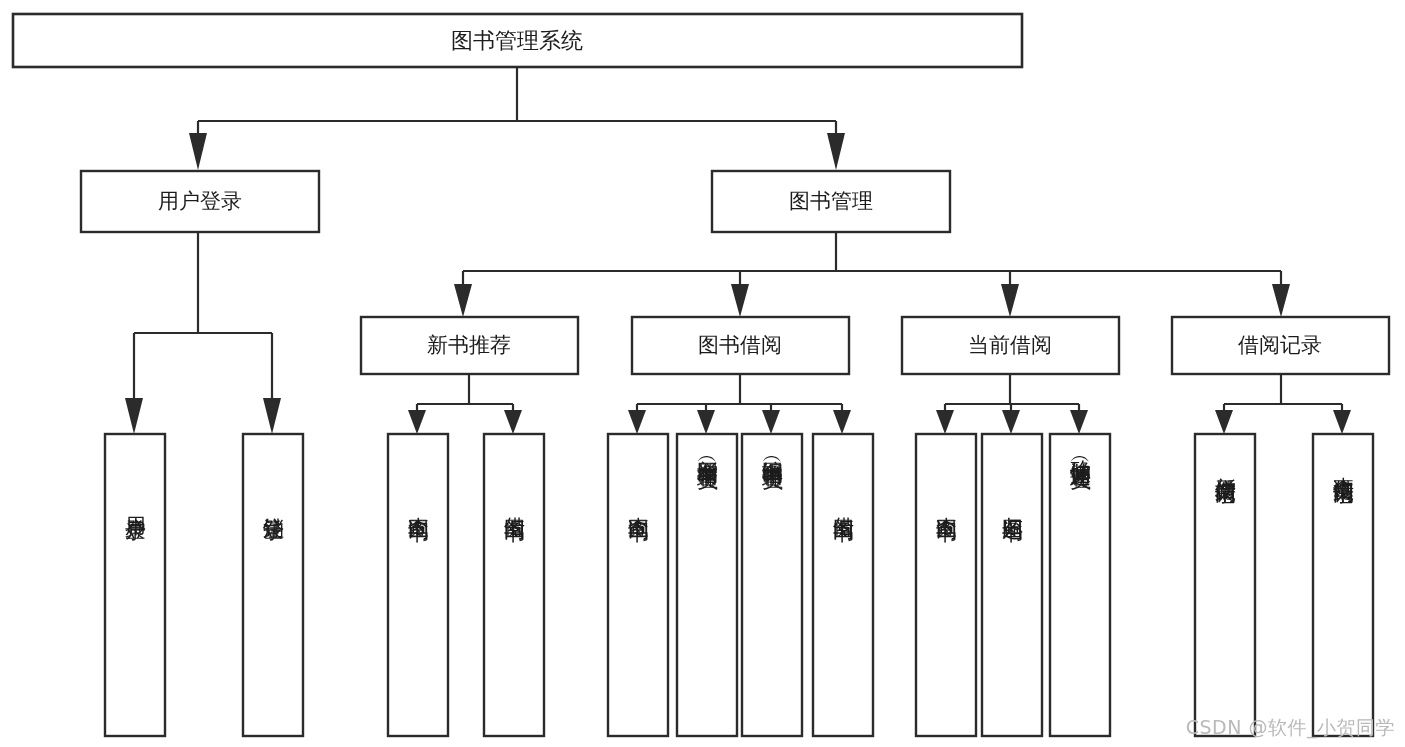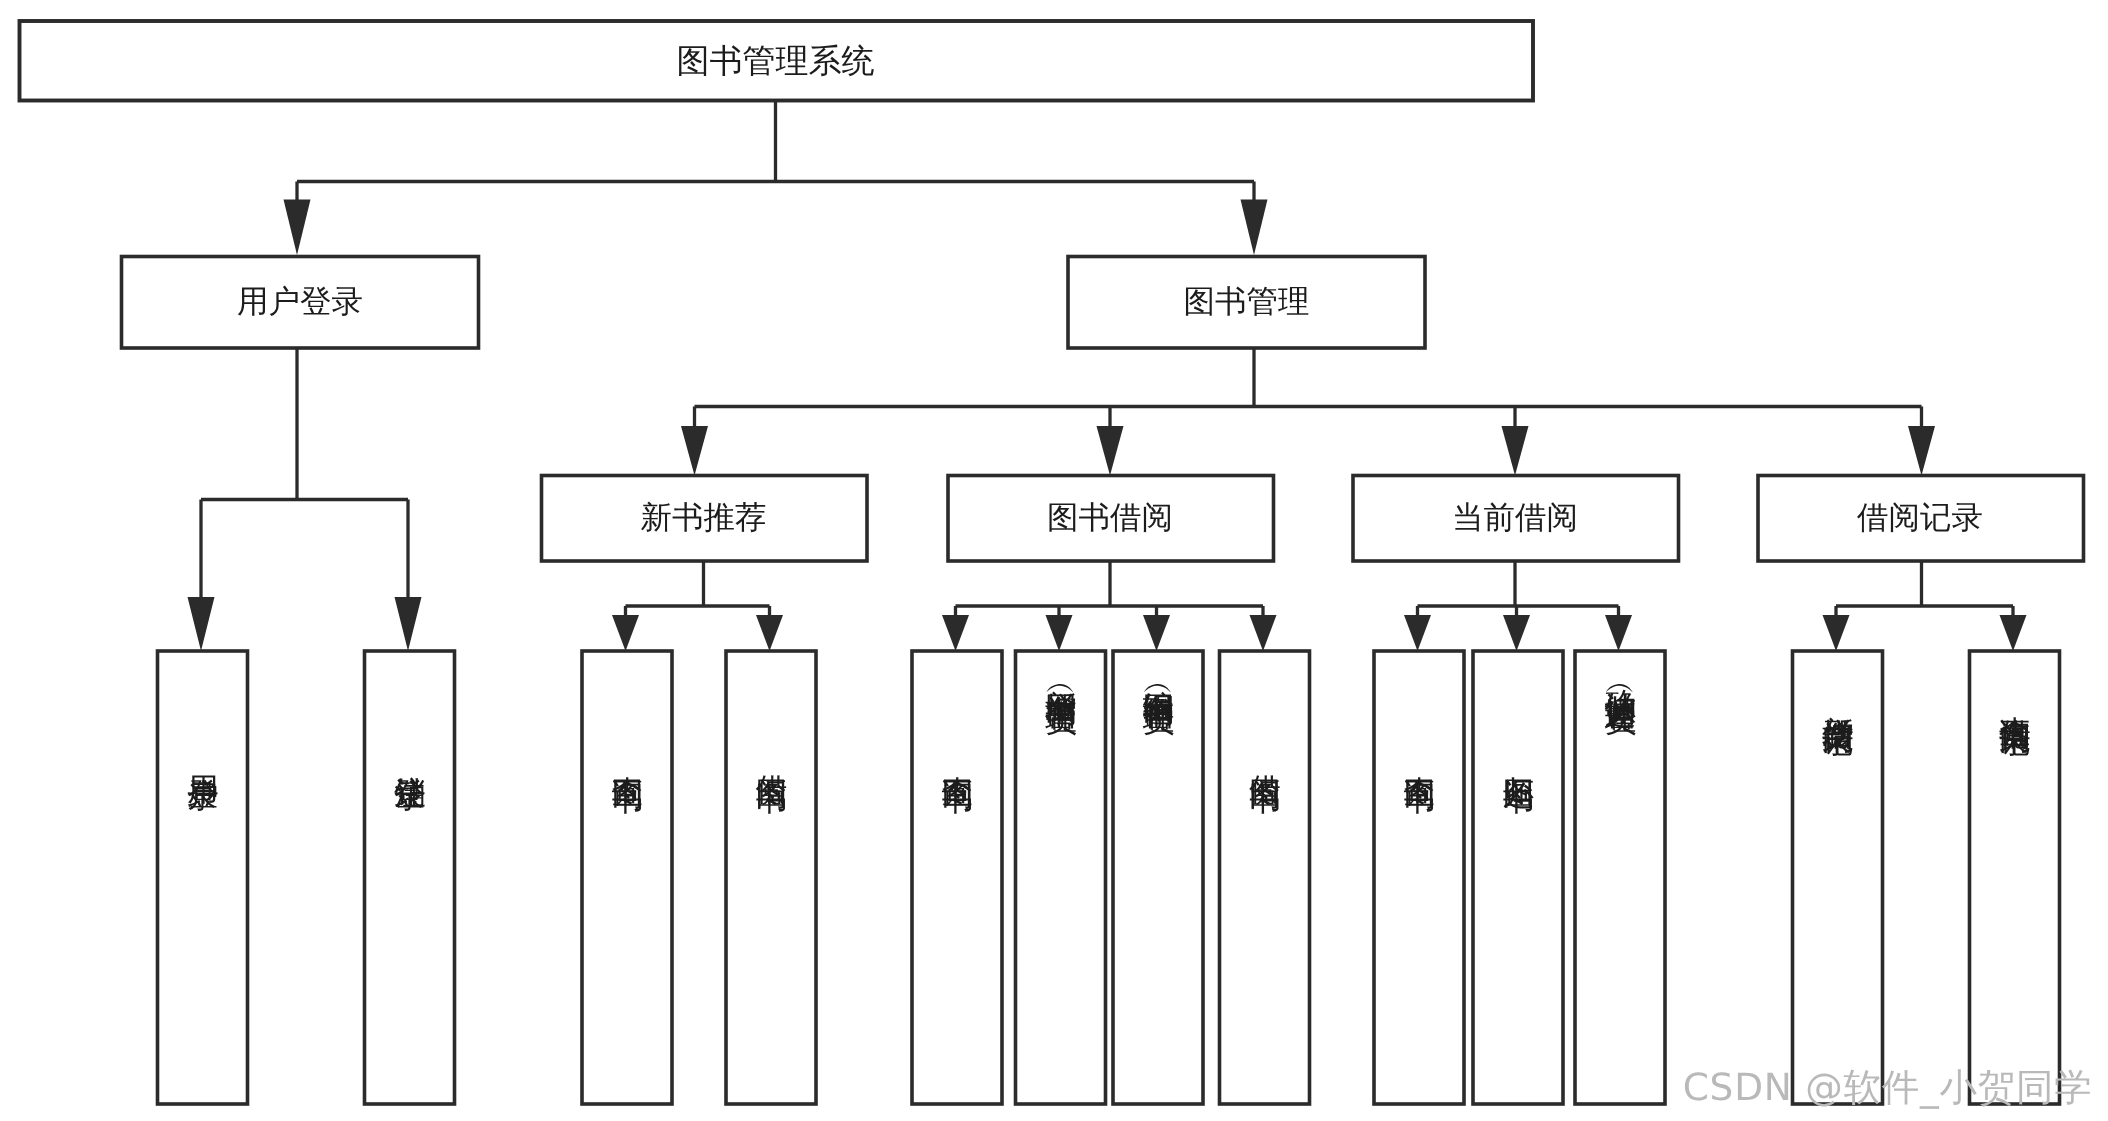--- a/index.html
+++ b/index.html
@@ -74,21 +74,21 @@
     line-height: 1.18;
     color: #1c1c1c;
     letter-spacing: 1.5px;
     white-space: nowrap;
   }
   .watermark {
     position: absolute;
     right: 10px;
     bottom: 6px;
     font-family: "DejaVu Sans", "Liberation Sans", sans-serif;
-    font-size: 25px;
+    font-size: 19px;
     color: #b9b9b9;
     white-space: nowrap;
     letter-spacing: 0.5px;
   }
 </style>
 </head>
 <body>
 
 <div id="diagram-root">
 

